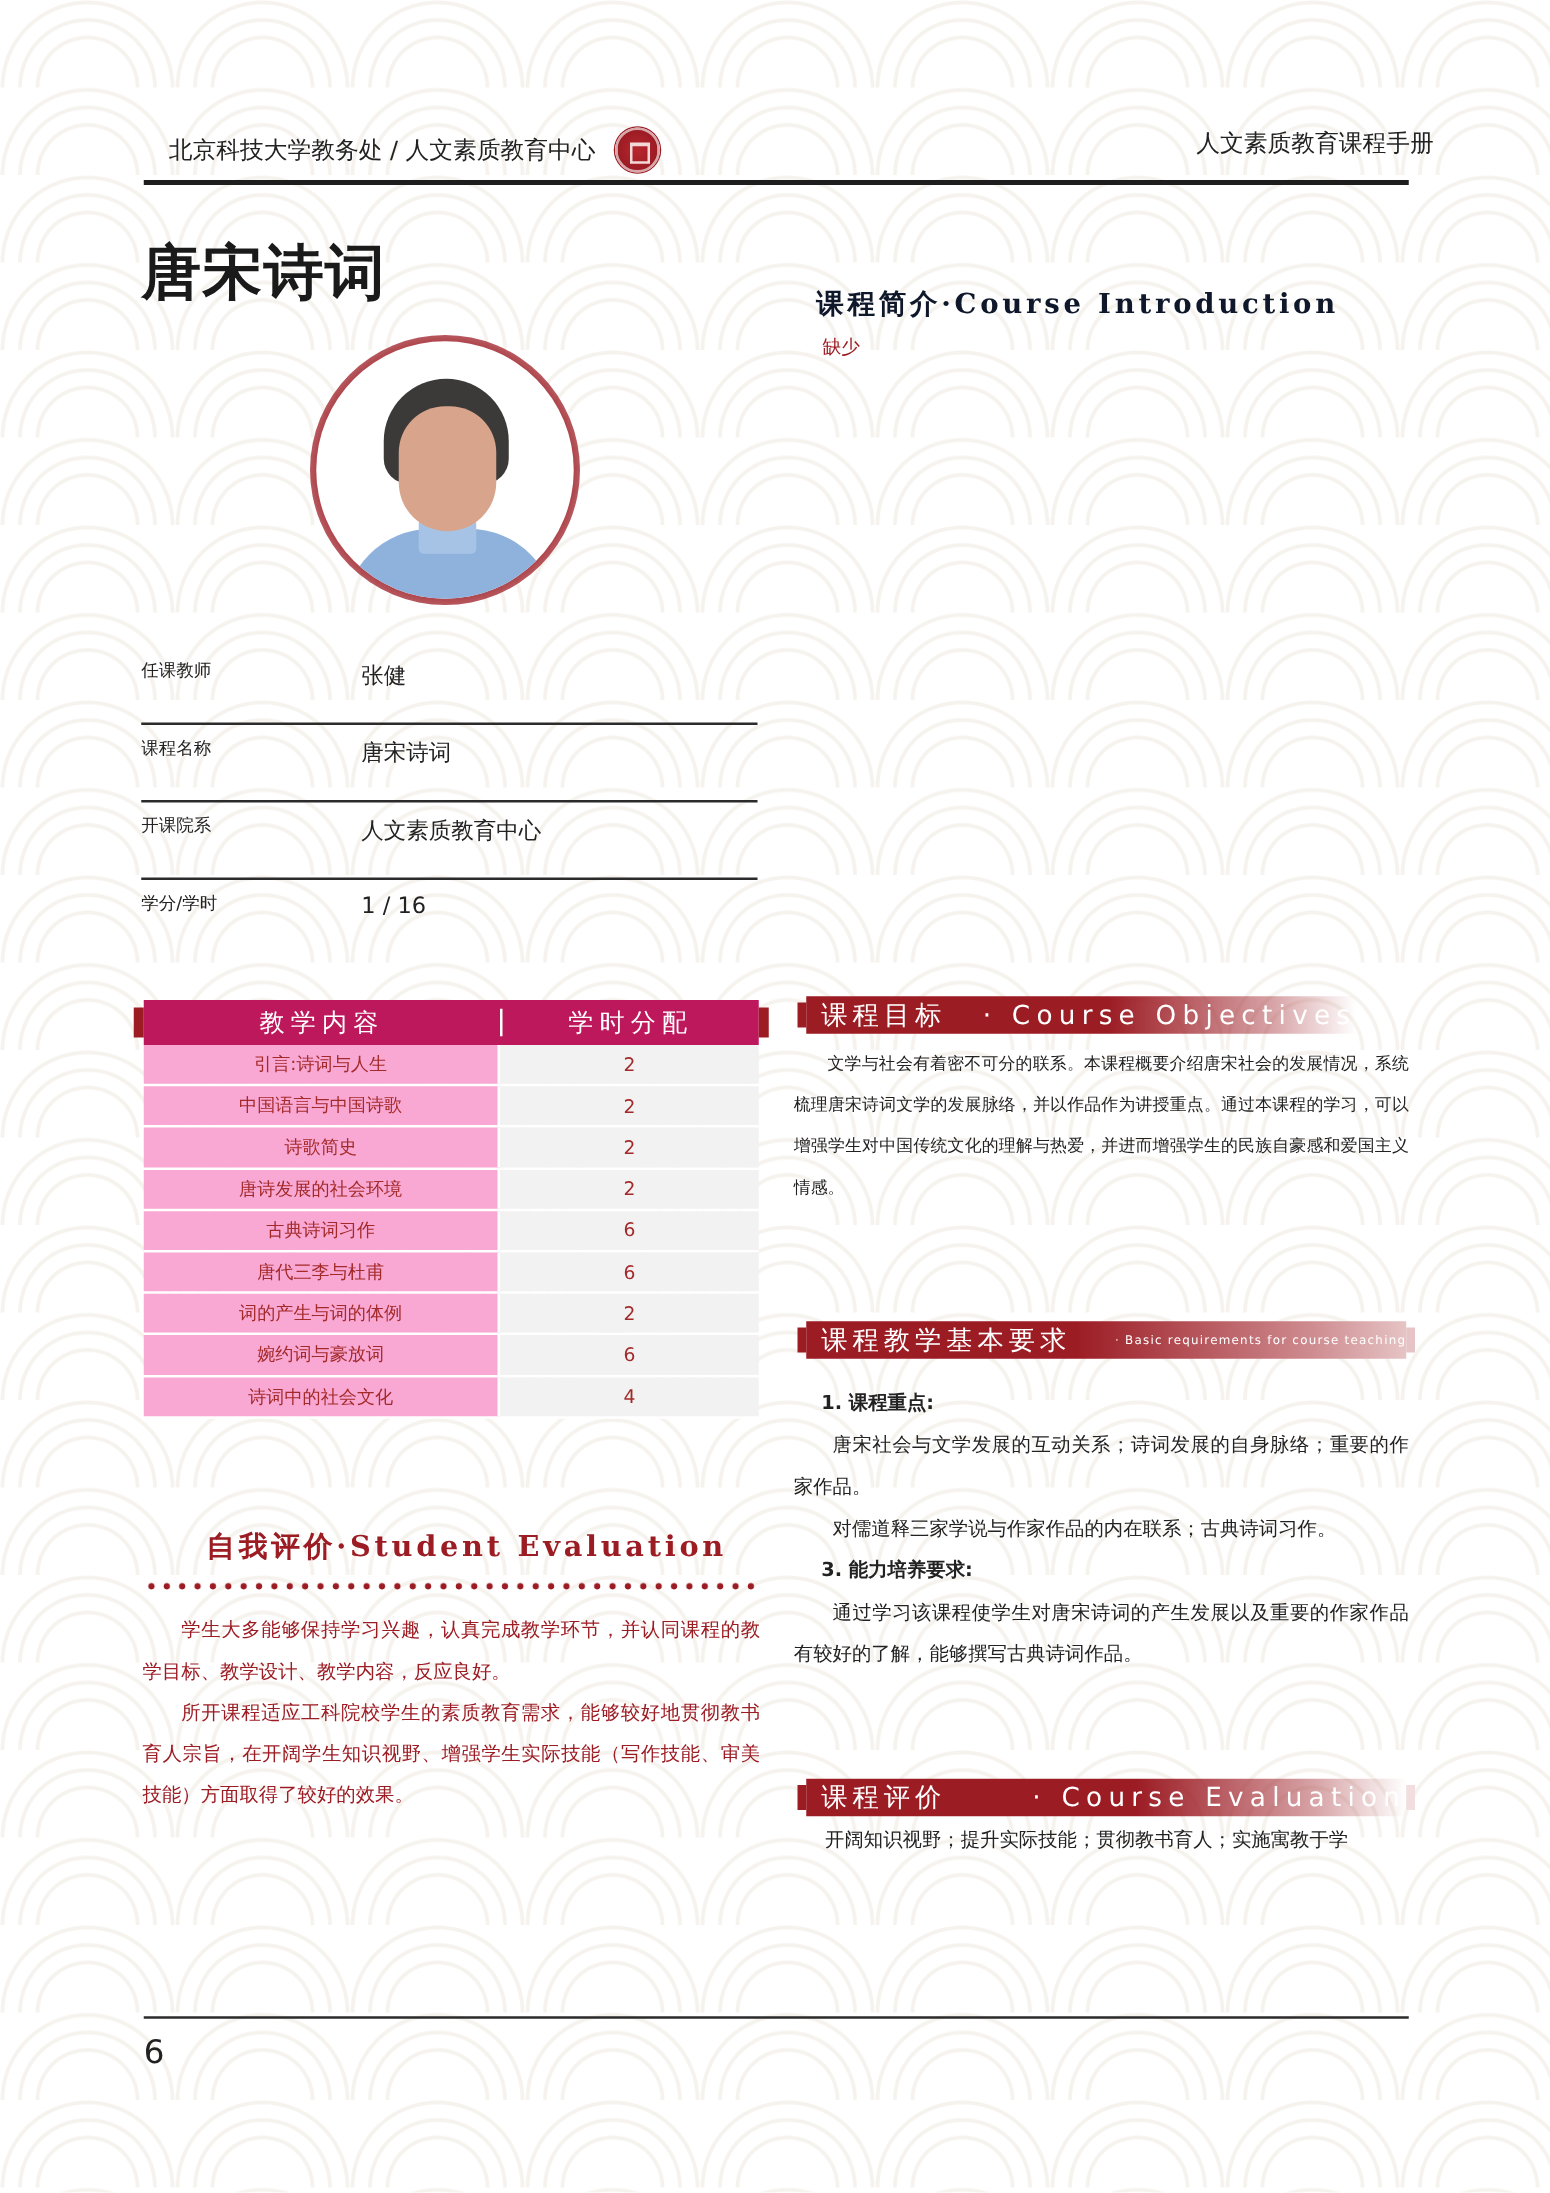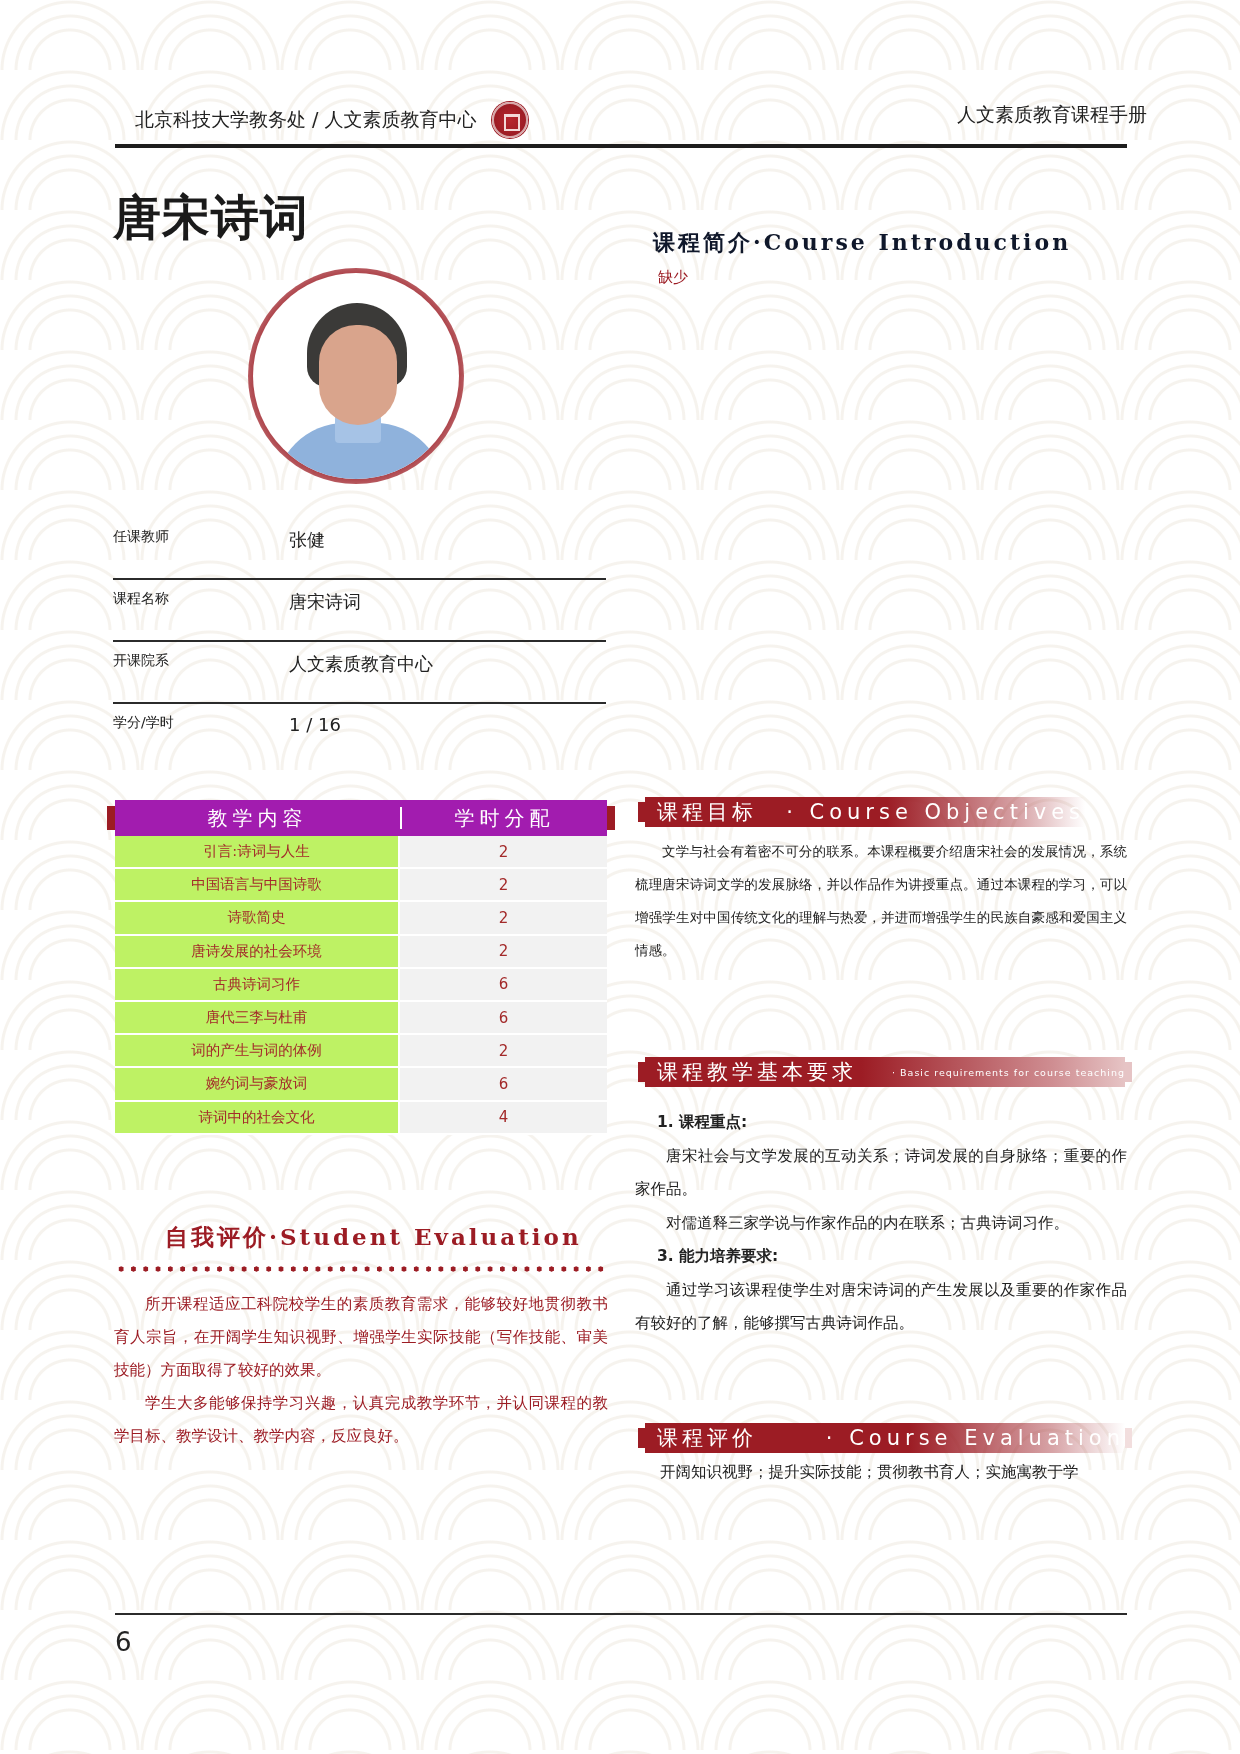--- a/index.html
+++ b/index.html
@@ -52,33 +52,33 @@
   
   .info { position: absolute; left: 113px; top: 518px; width: 493px; }
   .info-row { height: 62px; border-bottom: 2px solid #2b2b2b; position: relative; }
   .info-row:last-child { border-bottom: none; }
   .info-label { position: absolute; left: 0; top: 10px; font-size: 14px; color: #222; }
   .info-value { position: absolute; left: 176px; top: 10px; font-size: 18px; color: #222; }
 
   
   .table { position: absolute; left: 115px; top: 800px; width: 492px; }
   .table-head {
-    height: 36px; background: #a21caf; position: relative; display: flex; align-items: center;
+    height: 36px; background: #be185d; position: relative; display: flex; align-items: center;
     color: #fff; font-size: 20px; letter-spacing: 5px;
   }
   .table-head::before, .table-head::after {
     content: ""; position: absolute; top: 6px; width: 8px; height: 24px; background: #9c1c24;
   }
   .table-head::before { left: -8px; }
   .table-head::after { right: -8px; }
   .th-left { width: 285px; text-align: center; }
   .th-sep { width: 2px; height: 22px; background: #fff; }
   .th-right { flex: 1; text-align: center; }
   .table-row { display: flex; height: 33.2px; margin-top: 0; border-bottom: 2px solid #fff; }
-  .td-left { width: 285px; background: #bef264; color: #a32a2a; font-size: 14.5px; display: flex; align-items: center; justify-content: center; border-right: 2px solid #fff; }
+  .td-left { width: 285px; background: #f9a8d4; color: #a32a2a; font-size: 14.5px; display: flex; align-items: center; justify-content: center; border-right: 2px solid #fff; }
   .td-right { flex: 1; background: #f2f2f2; color: #a32a2a; font-size: 15px; display: flex; align-items: center; justify-content: center; }
 
   
   .stud-title { position: absolute; left: 165px; top: 1222px; font-size: 23px; color: #9c1c24; font-weight: bold; letter-spacing: 3px; font-family: "DejaVu Serif", serif; }
   .dots { position: absolute; left: 115px; top: 1266px; width: 492px; height: 6px;
     background-image: radial-gradient(circle, #9c1c24 2.4px, transparent 2.8px); background-size: 12.3px 6px; }
   .stud-text { position: absolute; left: 114px; top: 1288px; width: 494px; font-size: 15.5px; line-height: 33px; color: #9c1c24; text-align: justify; }
   .stud-text p { text-indent: 2em; }
 
   
@@ -200,22 +200,22 @@
     </div>
     <div class="table-row">
       <div class="td-left">诗词中的社会文化</div>
       <div class="td-right">4</div>
     </div>
   </div>
 
   <h2 class="stud-title">自我评价·Student  Evaluation</h2>
   <div class="dots"></div>
   <div class="stud-text">
+    <p>学生大多能够保持学习兴趣，认真完成教学环节，并认同课程的教学目标、教学设计、教学内容，反应良好。</p>
     <p>所开课程适应工科院校学生的素质教育需求，能够较好地贯彻教书育人宗旨，在开阔学生知识视野、增强学生实际技能（写作技能、审美技能）方面取得了较好的效果。</p>
-    <p>学生大多能够保持学习兴趣，认真完成教学环节，并认同课程的教学目标、教学设计、教学内容，反应良好。</p>
   </div>
 
   <h2 class="intro-title">课程简介·Course  Introduction</h2>
   <div class="intro-body">缺少</div>
 
   <div class="banner b-obj">
     <span class="banner-cn">课程目标</span>
     <span class="banner-en">· Course Objectives</span>
   </div>
   <div class="obj-text">

